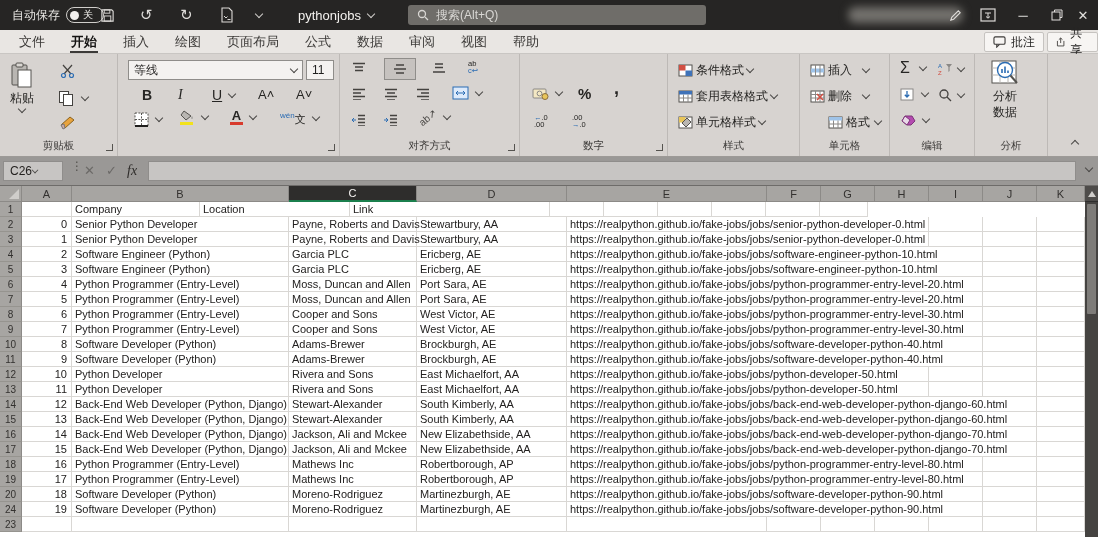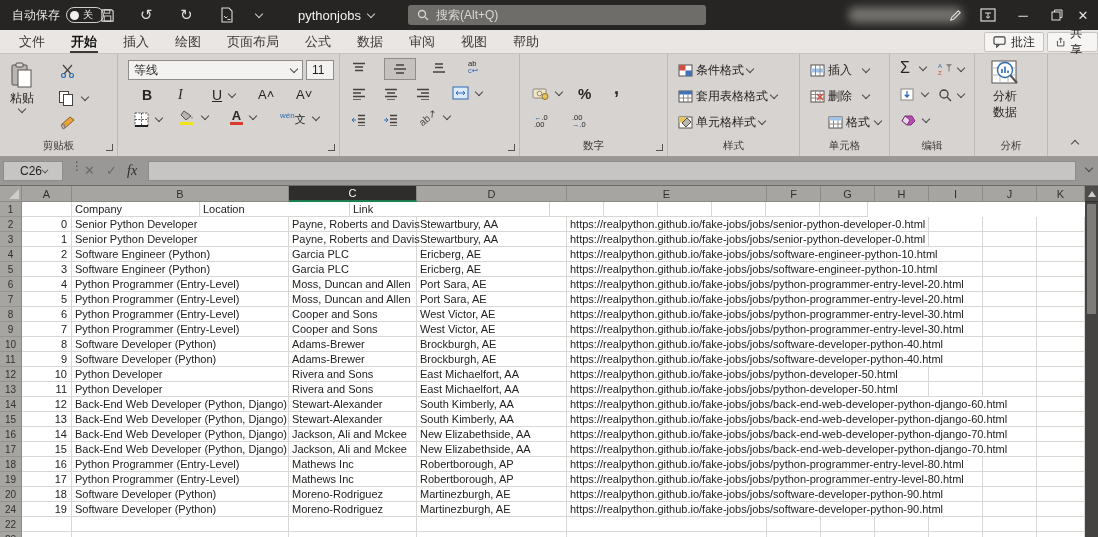--- a/index.html
+++ b/index.html
@@ -52,21 +52,21 @@
   .mini2 { font-size:7.5px; line-height:7px; color:#262523; text-align:left; }
   .mini2 .blue { color:#2b6cb3; }
   .sum { font-size:16px; line-height:14px; }
   .pct { font-size:15px; font-weight:bold; }
   .comma { font-size:18px; font-weight:bold; line-height:10px; }
   .pinyin { font-size:11px; color:#262523; }
   .pinyin .zh { color:#2b6cb3; font-size:8px; vertical-align:super; }
 
   
   #fbar { position:absolute; top:157px; left:0; width:1098px; height:29px; background:#9a9896; border-bottom:1px solid #6e6c6a; }
-  #namebox { position:absolute; left:3px; top:4px; width:60px; height:20px; background:#c7c5c3; border:1px solid #8f8d8b; font-size:12px; color:#242220; display:flex; align-items:center; justify-content:center; padding:0 4px 0 6px; }
+  #namebox { position:absolute; left:3px; top:4px; width:60px; height:20px; background:#c7c5c3; border:1px solid #8f8d8b; font-size:12px; color:#242220; display:flex; align-items:center; justify-content:flex-start; padding:0 4px 0 6px; }
   .fb-dots { position:absolute; left:71px; top:7px; color:#55534f; font-size:12px; letter-spacing:0; line-height:5px; }
   .fb-btn { position:absolute; top:6px; font-size:13px; color:#6b6967; }
   .fb-fx { font-style:italic; font-family:"Liberation Serif",serif; color:#2e2c2a; font-size:14px; }
   #finput { position:absolute; left:148px; top:4px; width:928px; height:20px; background:#c7c5c3; border:1px solid #8f8d8b; font-size:12px; color:#242220; padding:2px 5px; }
   #fbar .expand { position:absolute; right:6px; top:11px; }
 
   
   #grid { position:absolute; top:186px; left:0; width:1085px; height:351px; background:#fff; overflow:hidden; }
   #colhdrs { display:flex; height:16px; background:#a7a5a2; }
   .corner { width:22px; height:16px; border-right:1px solid #8c8a87; border-bottom:1px solid #8c8a87; position:relative; background:#a7a5a2; }
@@ -329,20 +329,21 @@
       <div class="rc" style="left:44px;top:60px">
           <svg width="14" height="12" viewBox="0 0 14 12">
             <path d="M6 1.5h7M6 5h7M6 8.5h7M6 12h7" stroke="#44423f" stroke-width="1.3"></path>
             <path d="M0 6h4M2 4l2 2-2 2" stroke="#2b6cb3" fill="none"></path>
           </svg>
         </div>
       <div class="rc" style="left:78px;top:58px">
         <span style="display:inline-block;transform:rotate(-40deg);font-size:10px;color:#44423f">ab↗</span>
         <span class="chv dark" style="margin-left:3px"></span>
       </div>
+      <div class="gcap">对齐方式</div>
       <div class="glaunch"></div>
     </div>
 
     <div class="rgroup" style="left:520px;width:148px">
       <div class="rc" style="left:12px;top:33px">
         <svg width="17" height="13" viewBox="0 0 17 13">
             <rect x="1" y="2" width="13" height="9" rx="1" fill="#f3e7c3" stroke="#8a8886"></rect>
             <circle cx="7.5" cy="6.5" r="2.4" fill="none" stroke="#8a8886"></circle>
             <circle cx="13" cy="9.5" r="3" fill="#e8c55a" stroke="#8a6d3b"></circle>
           </svg>
@@ -801,34 +802,20 @@
           <div class="cell" style="width: 150px;">Martinezburgh, AE</div>
           <div class="cell" style="width: 200px;"><span class="spill">https://realpython.github.io/fake-jobs/jobs/software-developer-python-90.html</span></div>
           <div class="cell" style="width: 54px;"></div>
           <div class="cell" style="width: 54px;"></div>
           <div class="cell" style="width: 54px;"></div>
           <div class="cell" style="width: 54px;"></div>
           <div class="cell" style="width: 54px;"></div>
           <div class="cell" style="width: 48px;"></div>
         </div>
         <div class="grow">
-          <div class="rowhdr">22</div>
-          <div class="cell numcol" style="width: 50px;"></div>
-          <div class="cell" style="width: 217px;"></div>
-          <div class="cell" style="width: 128px;"></div>
-          <div class="cell" style="width: 150px;"></div>
-          <div class="cell" style="width: 200px;"></div>
-          <div class="cell" style="width: 54px;"></div>
-          <div class="cell" style="width: 54px;"></div>
-          <div class="cell" style="width: 54px;"></div>
-          <div class="cell" style="width: 54px;"></div>
-          <div class="cell" style="width: 54px;"></div>
-          <div class="cell" style="width: 48px;"></div>
-        </div>
-        <div class="grow">
           <div class="rowhdr">23</div>
           <div class="cell numcol" style="width: 50px;"></div>
           <div class="cell" style="width: 217px;"></div>
           <div class="cell" style="width: 128px;"></div>
           <div class="cell" style="width: 150px;"></div>
           <div class="cell" style="width: 200px;"></div>
           <div class="cell" style="width: 54px;"></div>
           <div class="cell" style="width: 54px;"></div>
           <div class="cell" style="width: 54px;"></div>
           <div class="cell" style="width: 54px;"></div>

